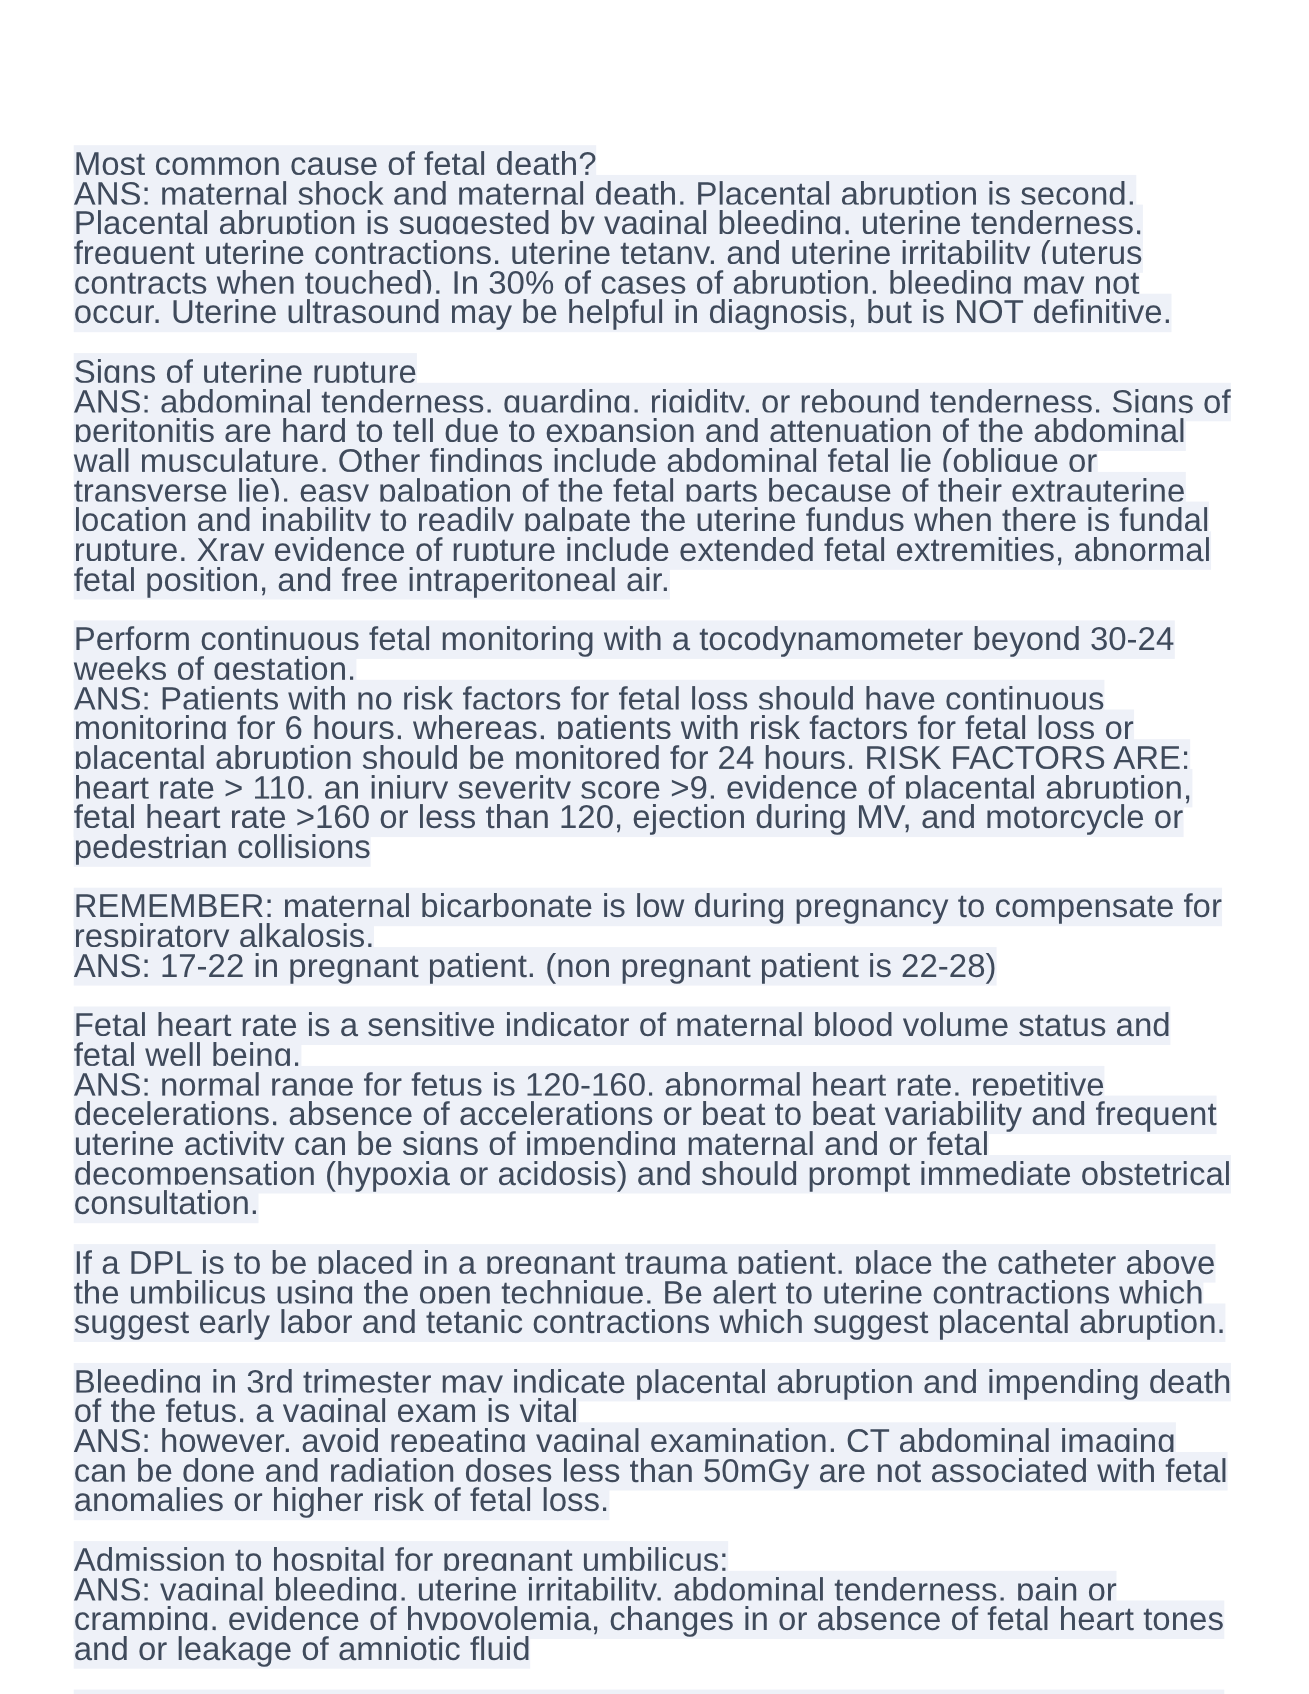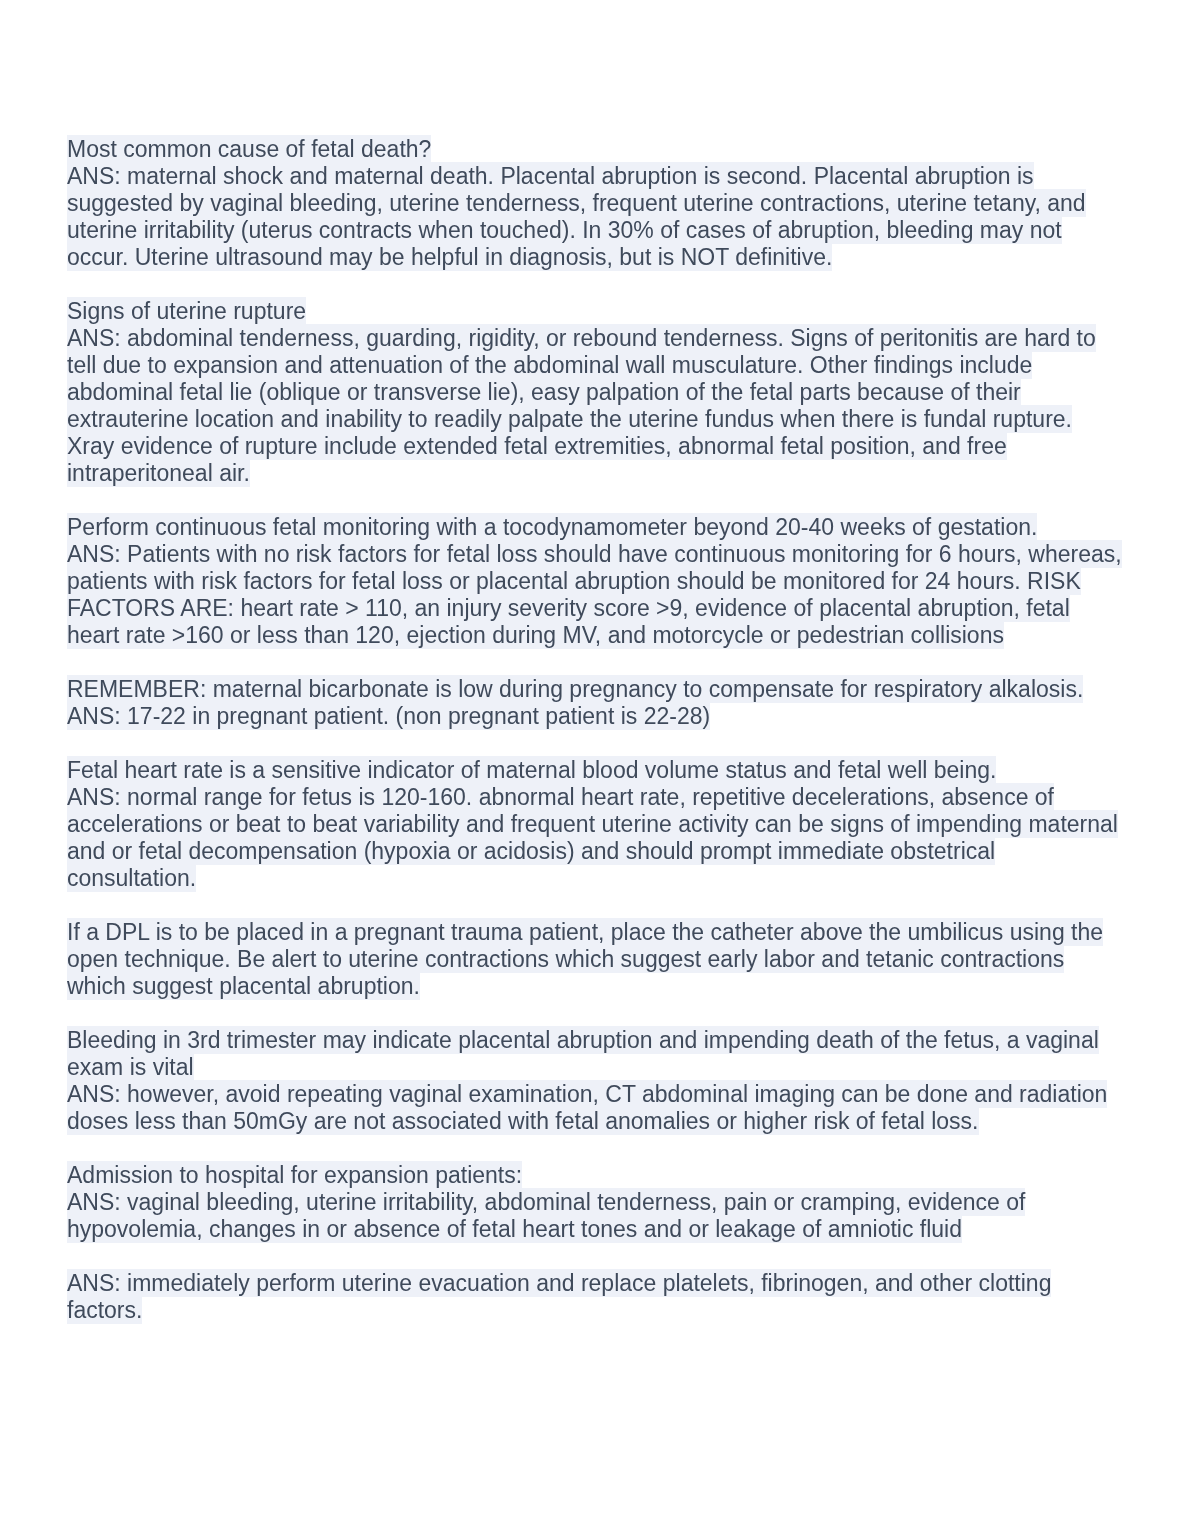--- a/index.html
+++ b/index.html
@@ -8,21 +8,21 @@
     background: #ffffff;
   }
   .page {
     position: relative;
     width: 1190px;
     height: 1540px;
     box-sizing: border-box;
     padding: 136px 67px 0 67px;
     background: #ffffff;
     font-family: "Liberation Sans", sans-serif;
-    font-size: 23px;
+    font-size: 30px;
     line-height: 27px;
     color: var(--text, #3f4a5b);
     overflow: hidden;
   }
   .qa-item {
     margin: 0 0 27px 0;
   }
   .q-line, .a-line {
     margin: 0;
     padding: 0;
@@ -43,21 +43,21 @@
     <div class="q-line"><span class="hl">Most common cause of fetal death?</span></div>
     <div class="a-line"><span class="hl">ANS: maternal shock and maternal death. Placental abruption is second. Placental abruption is suggested by vaginal bleeding, uterine tenderness, frequent uterine contractions, uterine tetany, and uterine irritability (uterus contracts when touched). In 30% of cases of abruption, bleeding may not occur. Uterine ultrasound may be helpful in diagnosis, but is NOT definitive.</span></div>
   </div>
 
   <div class="qa-item">
     <div class="q-line"><span class="hl">Signs of uterine rupture</span></div>
     <div class="a-line"><span class="hl">ANS: abdominal tenderness, guarding, rigidity, or rebound tenderness. Signs of peritonitis are hard to tell due to expansion and attenuation of the abdominal wall musculature. Other findings include abdominal fetal lie (oblique or transverse lie), easy palpation of the fetal parts because of their extrauterine location and inability to readily palpate the uterine fundus when there is fundal rupture. Xray evidence of rupture include extended fetal extremities, abnormal fetal position, and free intraperitoneal air.</span></div>
   </div>
 
   <div class="qa-item">
-    <div class="q-line"><span class="hl">Perform continuous fetal monitoring with a tocodynamometer beyond 20-40 weeks of gestation.</span></div>
+    <div class="q-line"><span class="hl">Perform continuous fetal monitoring with a tocodynamometer beyond 30-24 weeks of gestation.</span></div>
     <div class="a-line"><span class="hl">ANS: Patients with no risk factors for fetal loss should have continuous monitoring for 6 hours, whereas, patients with risk factors for fetal loss or placental abruption should be monitored for 24 hours. RISK FACTORS ARE: heart rate &gt; 110, an injury severity score &gt;9, evidence of placental abruption, fetal heart rate &gt;160 or less than 120, ejection during MV, and motorcycle or pedestrian collisions</span></div>
   </div>
 
   <div class="qa-item">
     <div class="q-line"><span class="hl">REMEMBER: maternal bicarbonate is low during pregnancy to compensate for respiratory alkalosis.</span></div>
     <div class="a-line"><span class="hl">ANS: 17-22 in pregnant patient. (non pregnant patient is 22-28)</span></div>
   </div>
 
   <div class="qa-item">
     <div class="q-line"><span class="hl">Fetal heart rate is a sensitive indicator of maternal blood volume status and fetal well being.</span></div>
@@ -67,21 +67,21 @@
   <div class="qa-item">
     <div class="q-line"><span class="hl">If a DPL is to be placed in a pregnant trauma patient, place the catheter above the umbilicus using the open technique. Be alert to uterine contractions which suggest early labor and tetanic contractions which suggest placental abruption.</span></div>
   </div>
 
   <div class="qa-item">
     <div class="q-line"><span class="hl">Bleeding in 3rd trimester may indicate placental abruption and impending death of the fetus, a vaginal exam is vital</span></div>
     <div class="a-line"><span class="hl">ANS: however, avoid repeating vaginal examination, CT abdominal imaging can be done and radiation doses less than 50mGy are not associated with fetal anomalies or higher risk of fetal loss.</span></div>
   </div>
 
   <div class="qa-item">
-    <div class="q-line"><span class="hl">Admission to hospital for expansion patients:</span></div>
+    <div class="q-line"><span class="hl">Admission to hospital for pregnant umbilicus:</span></div>
     <div class="a-line"><span class="hl">ANS: vaginal bleeding, uterine irritability, abdominal tenderness, pain or cramping, evidence of hypovolemia, changes in or absence of fetal heart tones and or leakage of amniotic fluid</span></div>
   </div>
 
   <div class="qa-item">
     <div class="a-line"><span class="hl">ANS: immediately perform uterine evacuation and replace platelets, fibrinogen, and other clotting factors.</span></div>
   </div>
 
 </div>
 
 </body></html>

